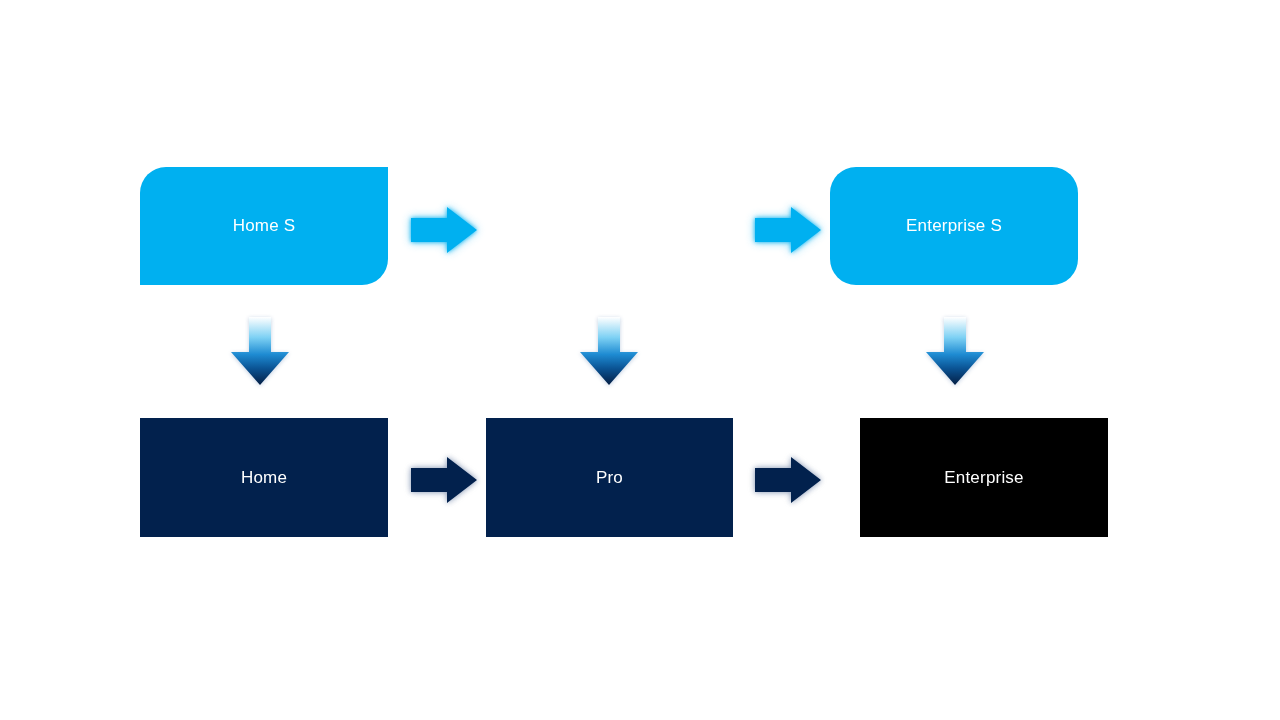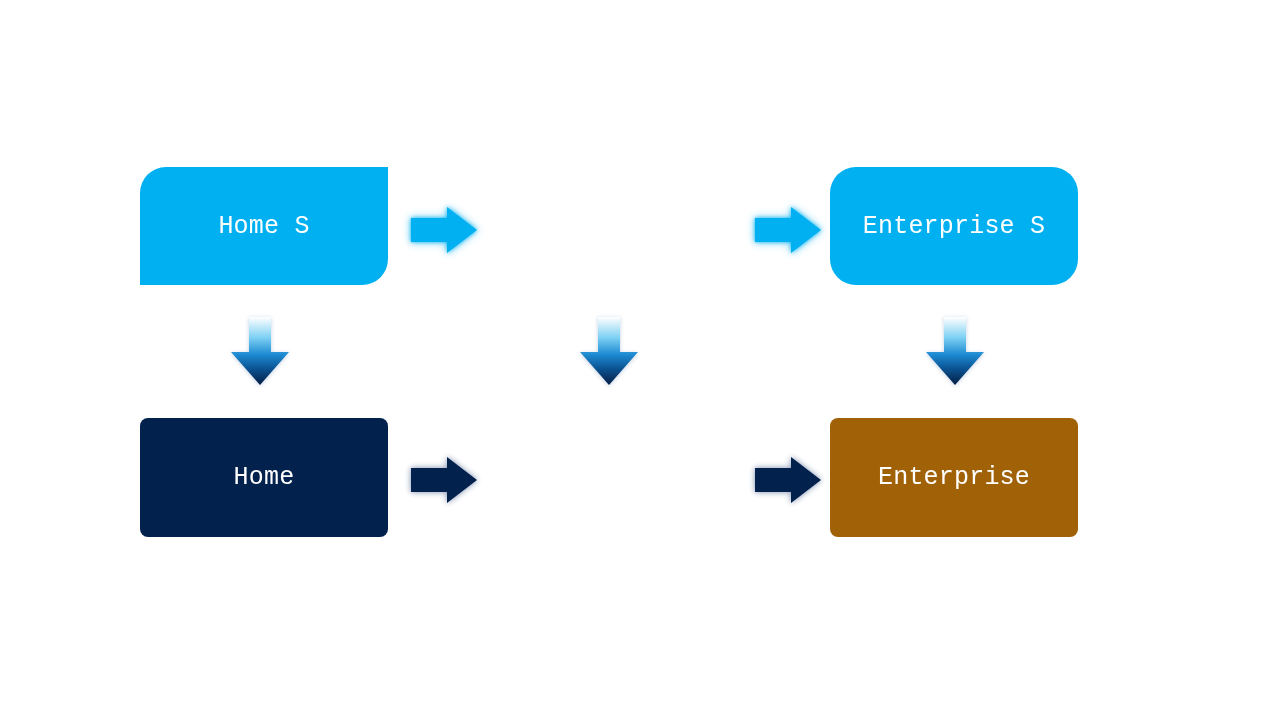--- a/index.html
+++ b/index.html
@@ -10,35 +10,34 @@
     background: #ffffff;
     overflow: hidden;
     font-family: "Liberation Sans", sans-serif;
   }
   .box {
     position: absolute;
     display: flex;
     align-items: center;
     justify-content: center;
     color: #ffffff;
-    font-size: 25px;
+    font-size: 17px;
     letter-spacing: 0.2px;
-    font-family: Liberation Mono, monospace;
   }
   .box-top {
     top: 167px;
     height: 118px;
     background: #00B0F0;
     border-radius: 26px 0 26px 0; 
   }
   .box-bottom {
     top: 418px;
     height: 119px;
     background: #02214D;
-    border-radius: 8px;
+    border-radius: 0;
   }
   .col-1 { left: 140px; width: 248px; }
   .col-2 { left: 486px; width: 247px; }
   .col-3 { left: 830px; width: 248px; }
 
   .h-arrow { position: absolute; width: 66px; height: 46px; }
   .h-arrow-top { top: 207px; }
   .h-arrow-bottom { top: 457px; }
   .h-arrow-1 { left: 411px; }
   .h-arrow-2 { left: 755px; }
@@ -104,21 +103,24 @@
   </div>
   <div class="v-arrow v-arrow-3">
     <svg viewBox="0 0 58 68" width="58" height="68">
       <polygon points="18,0 40,0 40,35 58,35 29,68 0,35 18,35" fill="url(#vgrad)"></polygon>
     </svg>
   </div>
 
   <div class="box box-bottom col-1" style="background: rgb(2, 33, 77);">
     <span style="color: rgb(255, 255, 255);">Home</span>
   </div>
-  <div class="box box-bottom col-3" style="background: #a16207;">
+  <div class="box box-bottom col-2" style="background: rgb(2, 33, 77);">
+    <span style="color: rgb(255, 255, 255);">Pro</span>
+  </div>
+  <div class="box box-bottom col-3" style="background: #000000; margin-left: 30px;">
     <span style="color: rgb(255, 255, 255);">Enterprise</span>
   </div>
 
   <div class="h-arrow h-arrow-bottom h-arrow-1 h-arrow-navy">
     <svg viewBox="0 0 66 46" width="66" height="46">
       <polygon points="0,11 36,11 36,0 66,23 36,46 36,35 0,35" fill="#02214D"></polygon>
     </svg>
   </div>
   <div class="h-arrow h-arrow-bottom h-arrow-2 h-arrow-navy">
     <svg viewBox="0 0 66 46" width="66" height="46">

